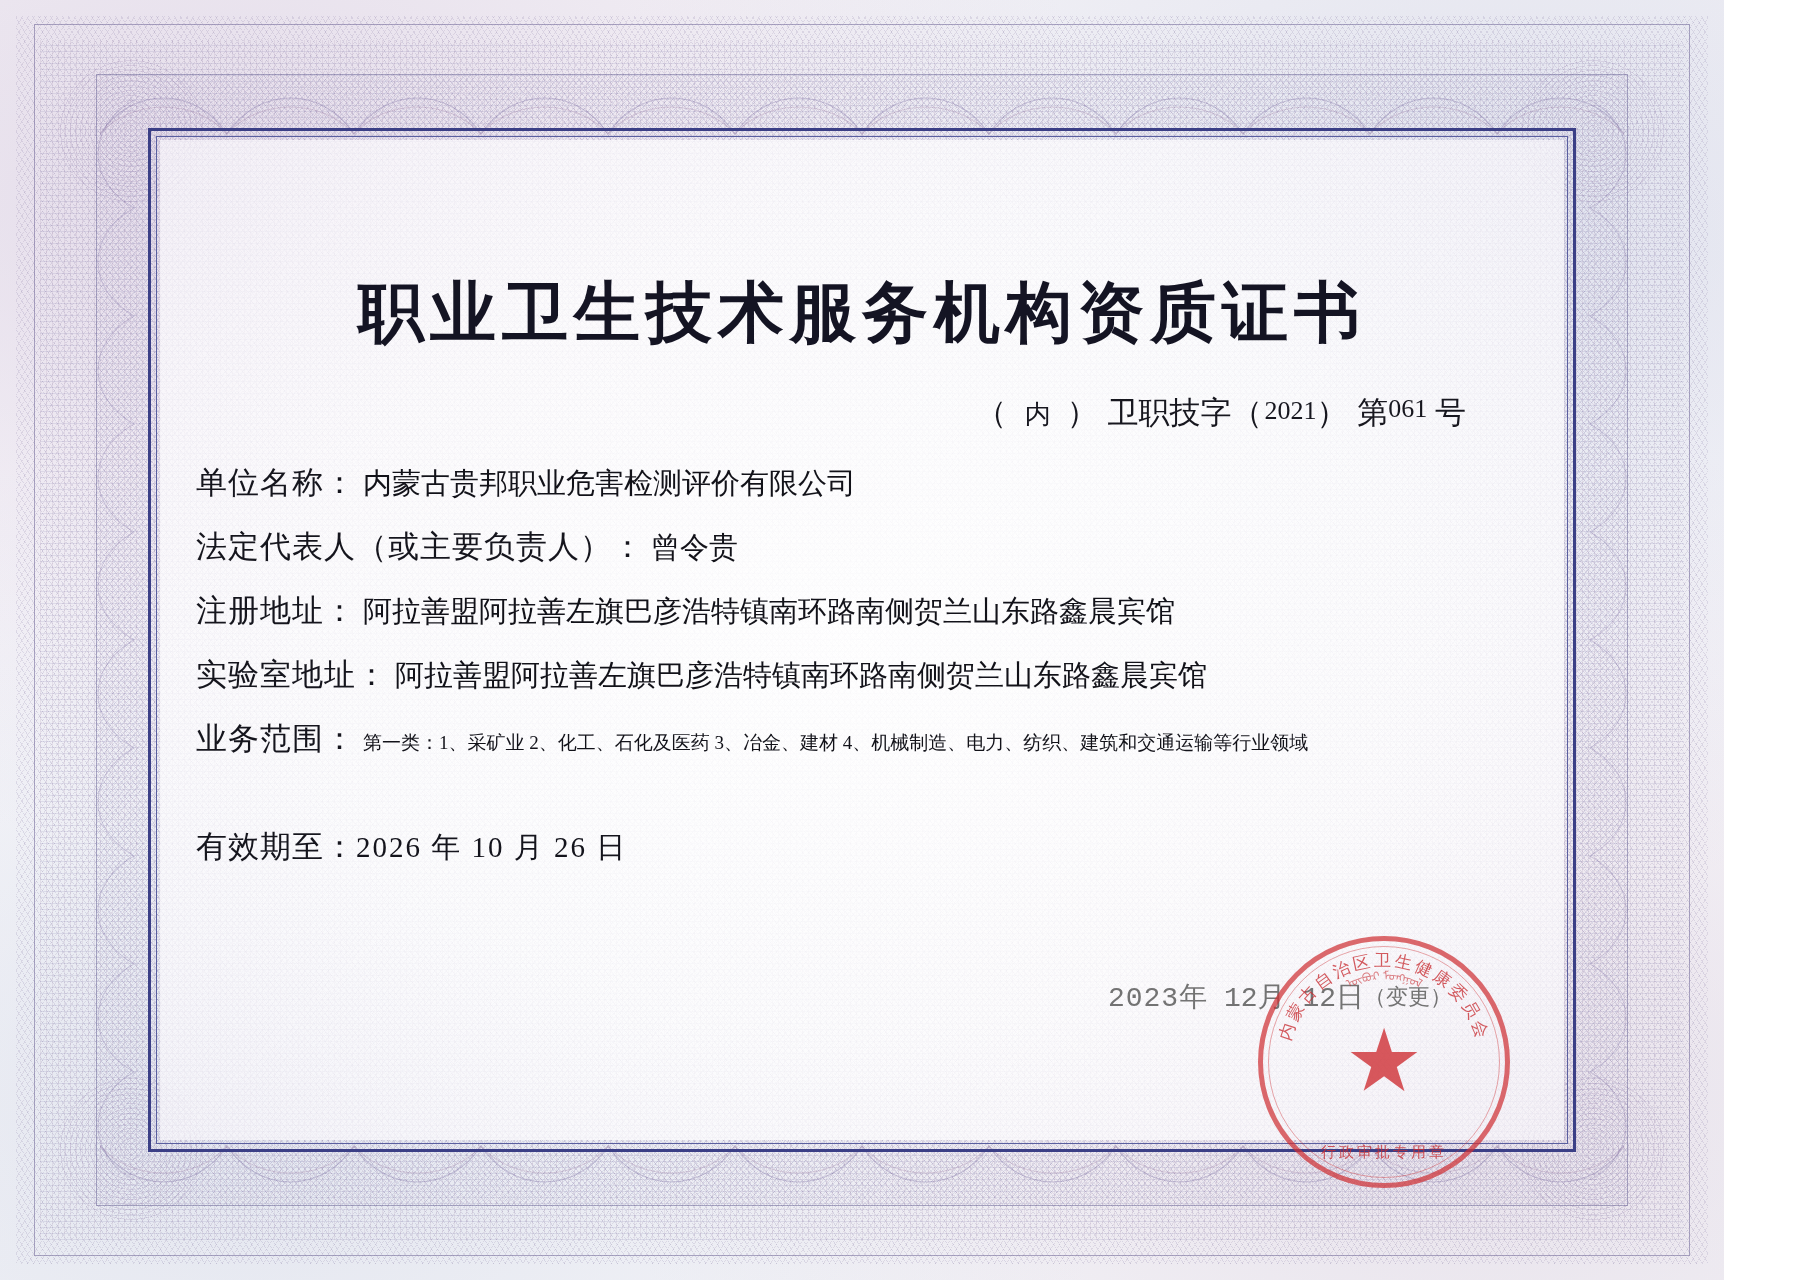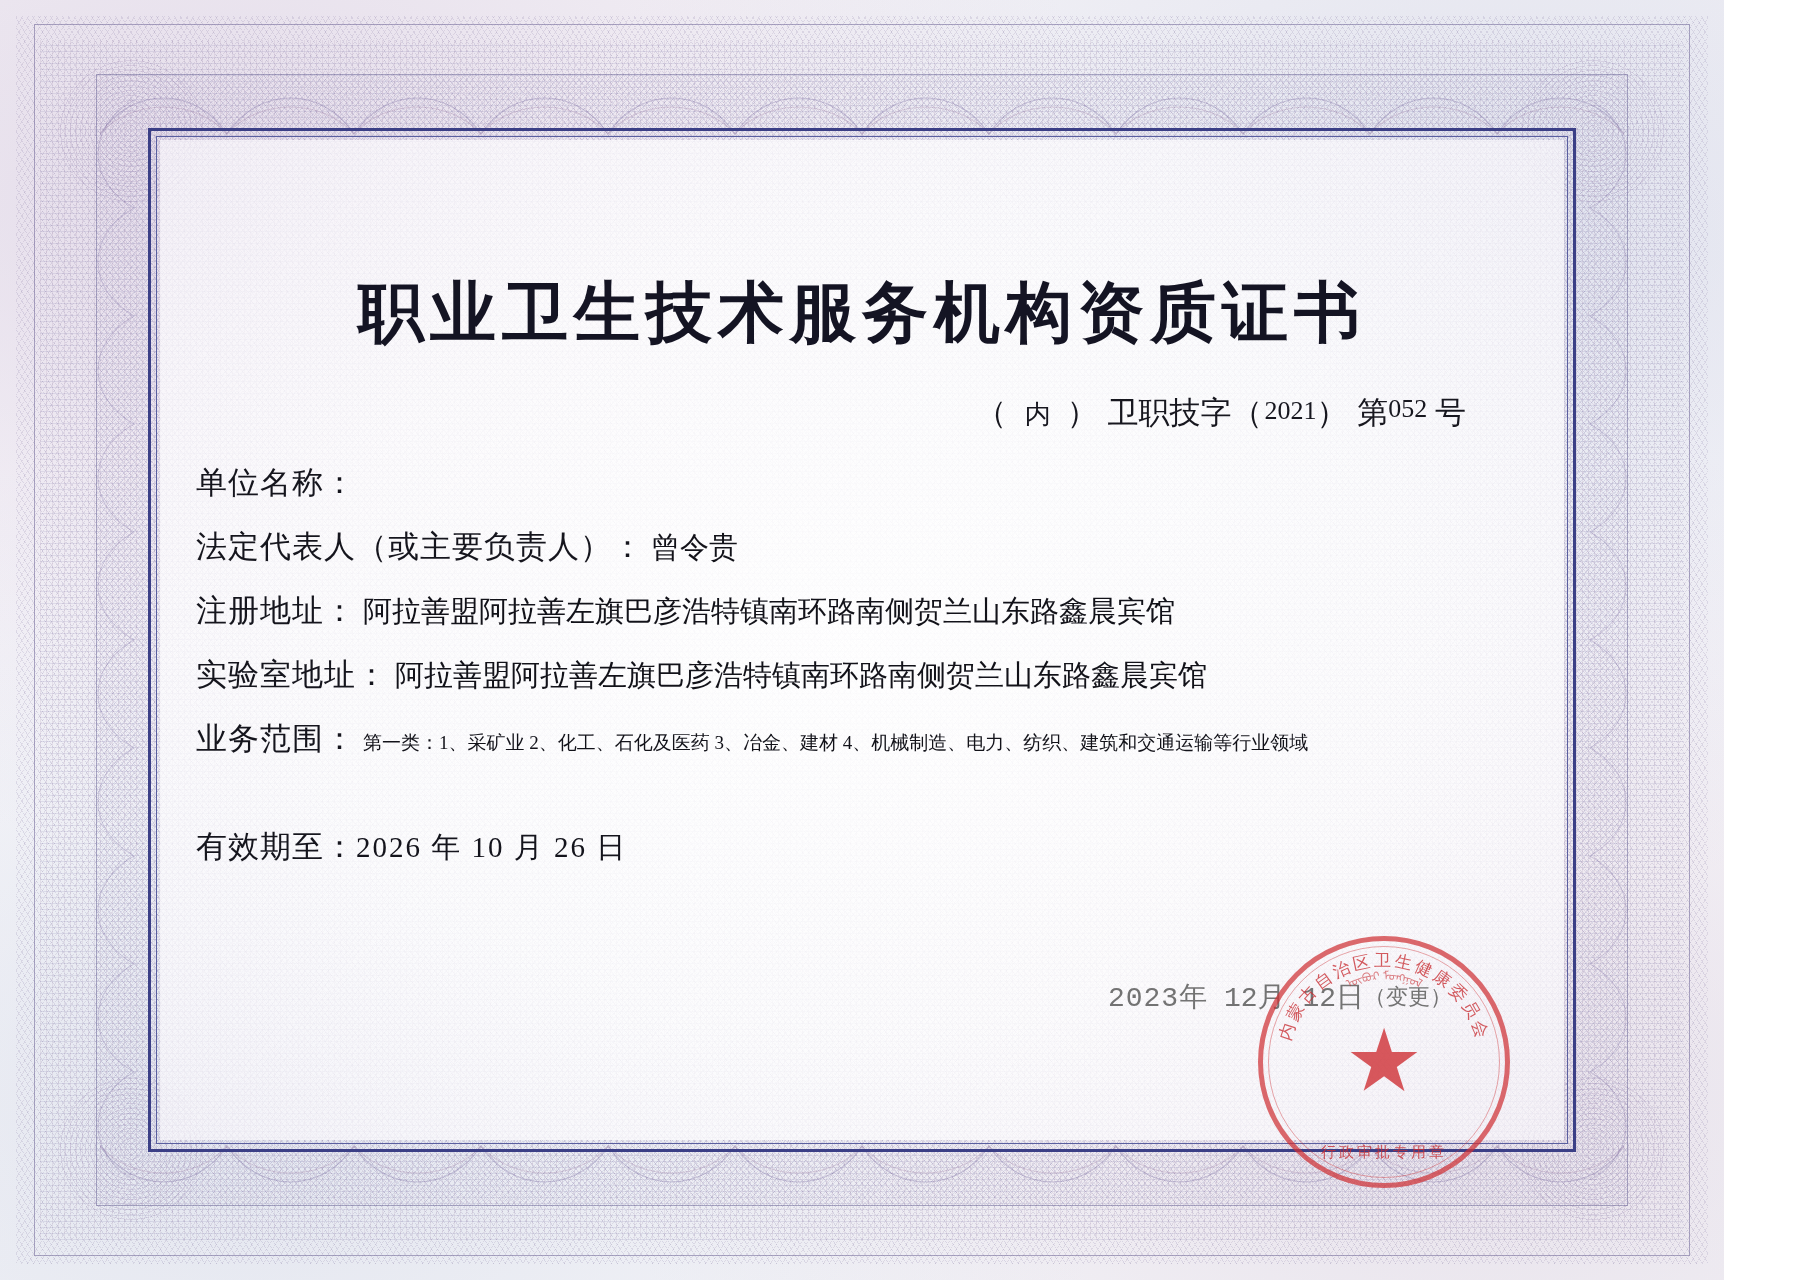--- a/index.html
+++ b/index.html
@@ -298,28 +298,29 @@
   <div class="border-layer ring-blue-inner"></div>
   <div class="inner-field"></div>
 
   <div class="content">
 
     <div class="cert-title">职业卫生技术服务机构资质证书</div>
 
     <div class="cert-number-line">
       <span class="paren">（</span><span class="num-ins">内</span><span class="paren">）</span>
       <span>卫职技字</span><span class="paren">（</span><span class="num-year">2021</span><span class="paren">）</span>
-      <span>第</span><span class="num-serial">052</span>
+      <span>第</span><span class="num-serial">061</span>
       <span>号</span>
     </div>
 
     <div class="fields">
 
       <div class="field-row">
         <span class="field-label">单位名称：</span>
+        <span class="field-value">内蒙古贵邦职业危害检测评价有限公司</span>
       </div>
 
       <div class="field-row">
         <span class="field-label">法定代表人（或主要负责人）：</span>
         <span class="field-value">曾令贵</span>
       </div>
 
       <div class="field-row">
         <span class="field-label">注册地址：</span>
         <span class="field-value">阿拉善盟阿拉善左旗巴彦浩特镇南环路南侧贺兰山东路鑫晨宾馆</span>

